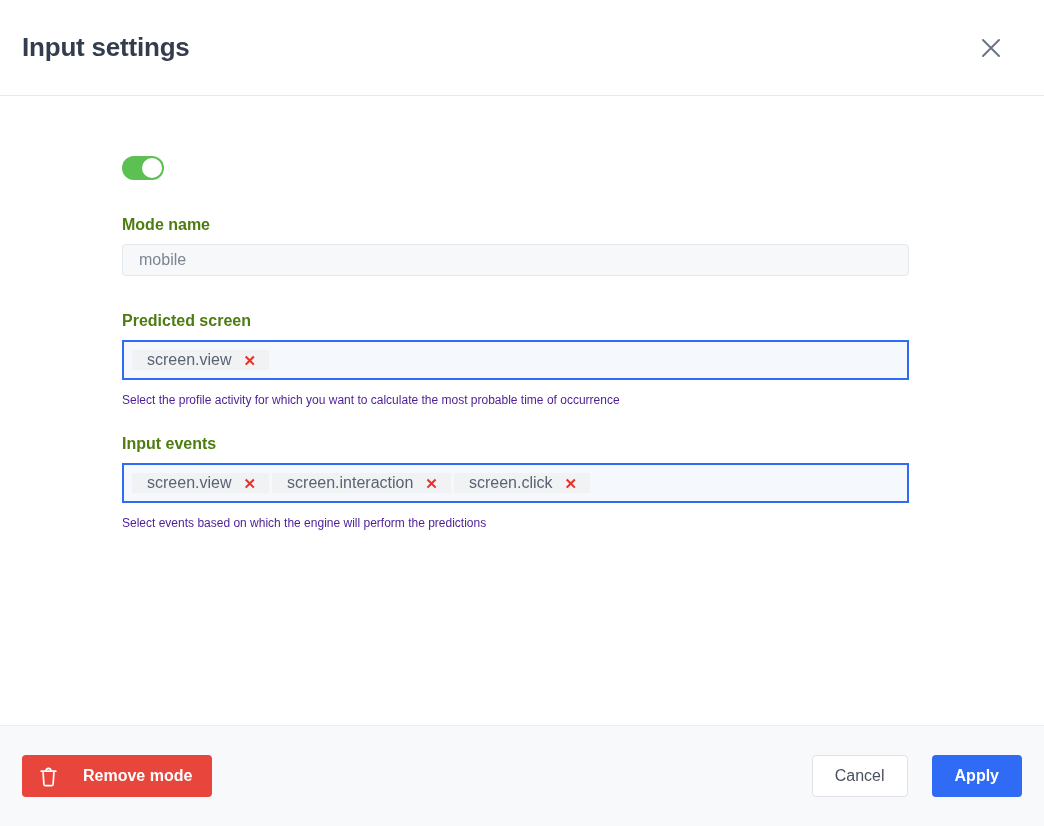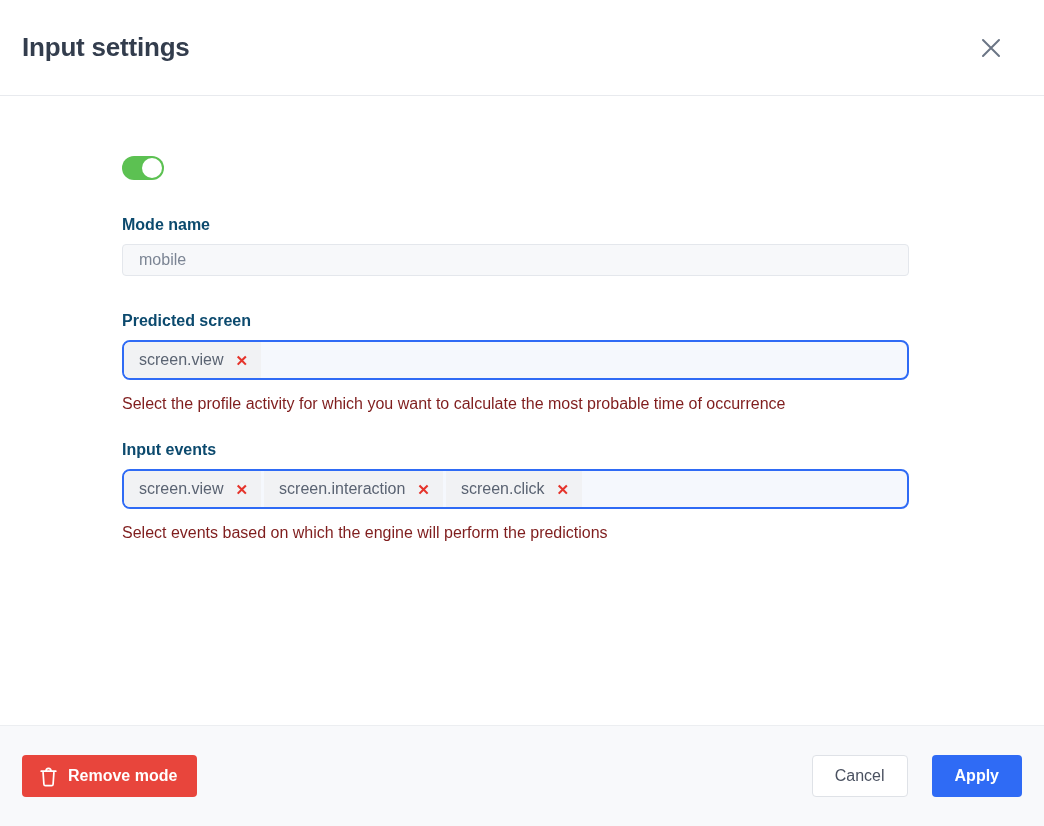--- a/index.html
+++ b/index.html
@@ -105,21 +105,21 @@
     display: block;
   }
 
   
   .field-group { margin-top: 0; }
 
   .field-label {
     display: block;
     font-size: 16px;
     font-weight: bold;
-    color: #0c4a6e;
+    color: #4d7c0f;
     margin-bottom: 10px;
   }
 
   .text-input {
     width: 787px;
     height: 32px;
     border: 1px solid #e4e7ec;
     border-radius: 4px;
     background: #f7f8fa;
     font-family: "Liberation Sans", sans-serif;
@@ -128,25 +128,25 @@
     padding: 0 16px;
     outline: none;
   }
   .text-input::placeholder { color: #9aa2b1; }
 
   
   .tags-field {
     width: 787px;
     min-height: 40px;
     border: 2px solid #2f6bf5;
-    border-radius: 8px;
+    border-radius: 0;
     background: #f5f8fd;
     display: flex;
     align-items: stretch;
-    padding: 0;
+    padding: 8px;
     overflow: hidden;
     cursor: text;
   }
 
   .chip {
     display: flex;
     align-items: center;
     background: #f1f2f4;
     padding: 0 13px 0 15px;
     margin-right: 3px;
@@ -160,22 +160,22 @@
   .chip-remove {
     color: #e5332a;
     font-size: 15px;
     font-weight: bold;
     line-height: 1;
     cursor: pointer;
     font-family: "Liberation Sans", sans-serif;
   }
 
   .helper-text {
-    font-size: 16px;
-    color: #7f1d1d;
+    font-size: 12px;
+    color: #4c1d95;
     line-height: 1.45;
     margin-top: 12px;
     max-width: 700px;
   }
 
   .spacer-36 { height: 36px; }
   .spacer-34 { height: 26px; }
 
   
   .dialog-footer {
@@ -199,21 +199,21 @@
     justify-content: center;
     border: 1px solid transparent;
   }
 
   .btn-danger {
     background: #e8453c;
     color: #ffffff;
     font-weight: bold;
     height: 42px;
     padding: 0 19px 0 16px;
-    gap: 10px;
+    gap: 25px;
   }
   .btn-danger svg { display: block; }
 
   .footer-right {
     display: flex;
     align-items: center;
     gap: 24px;
   }
 
   .btn-secondary {

